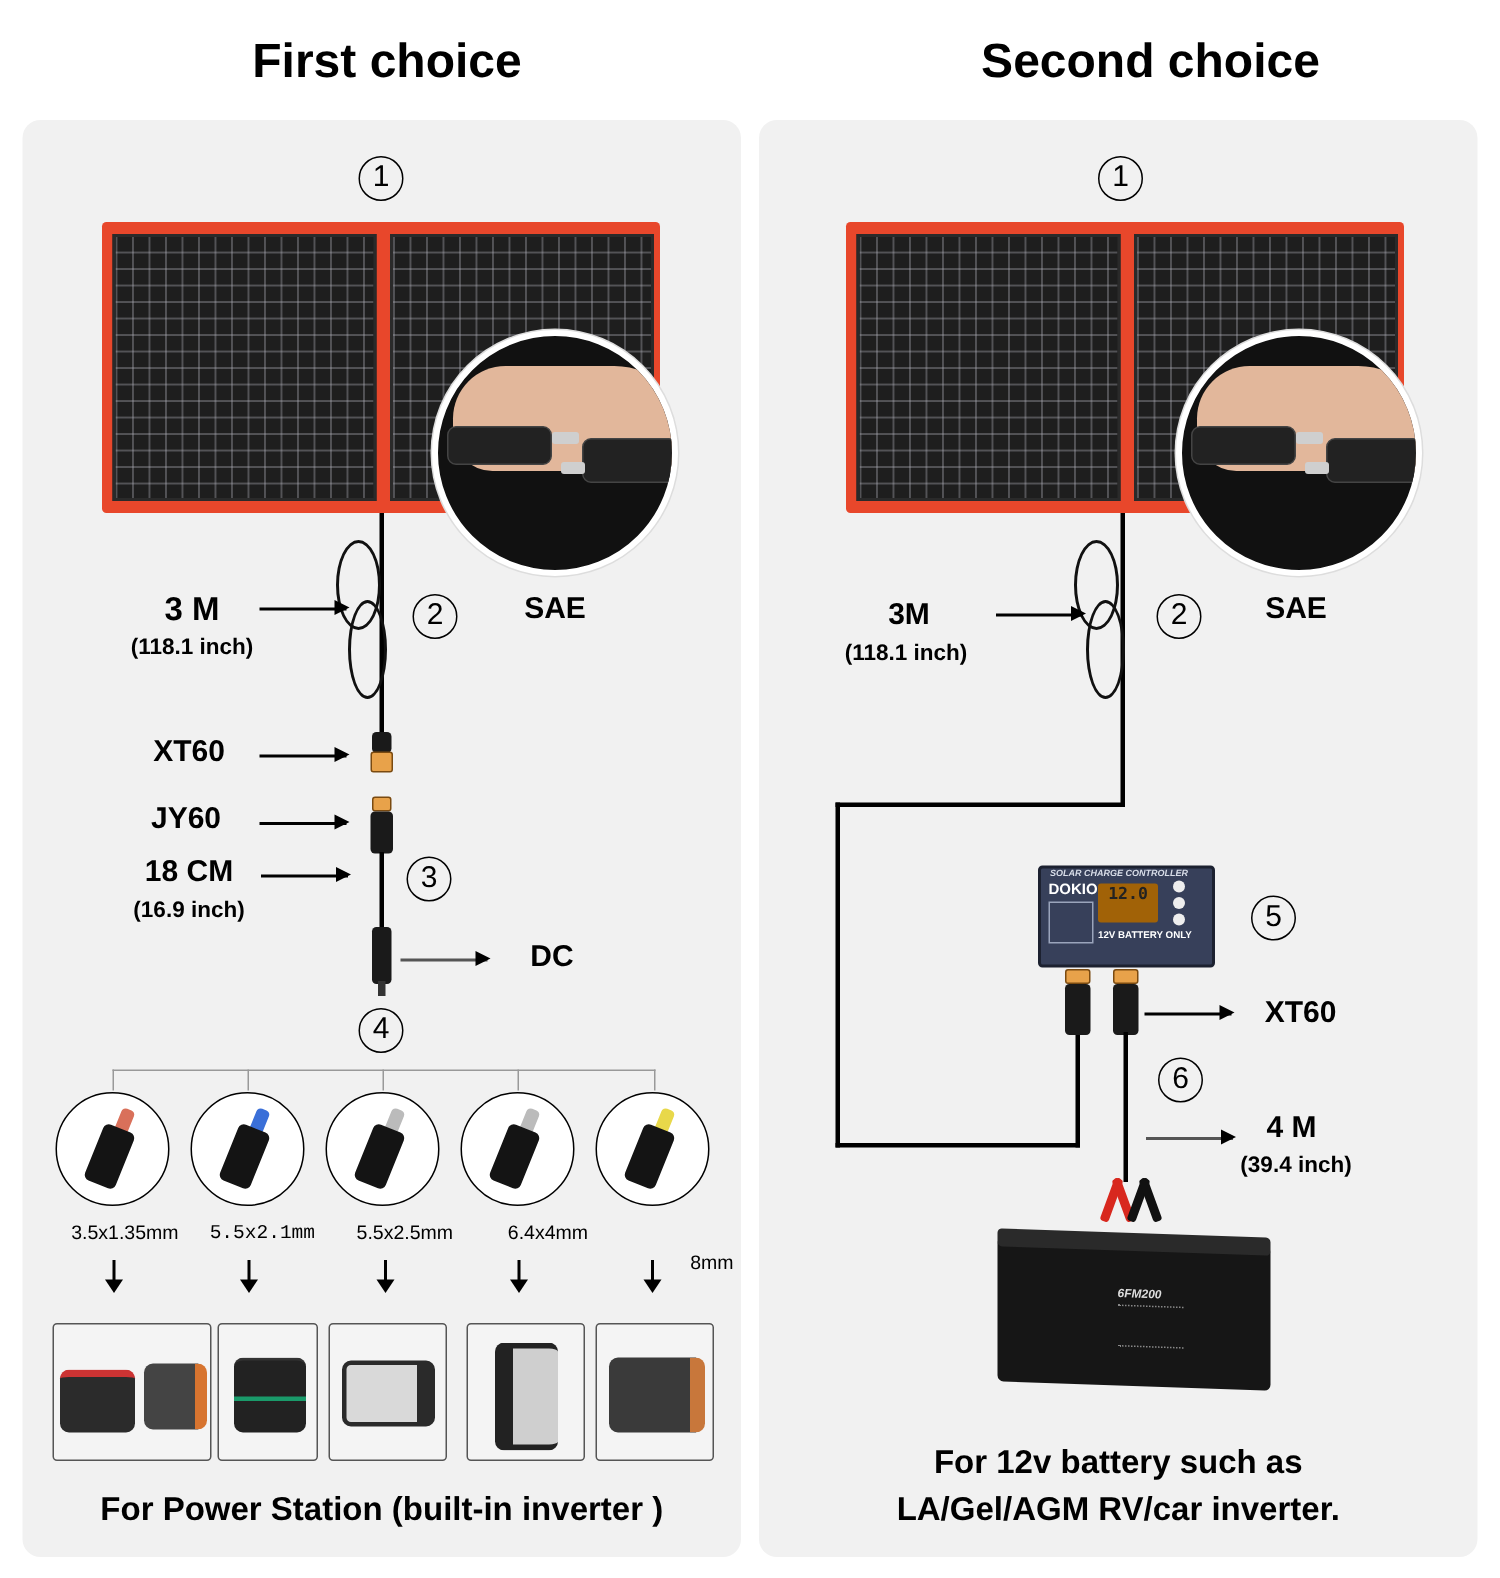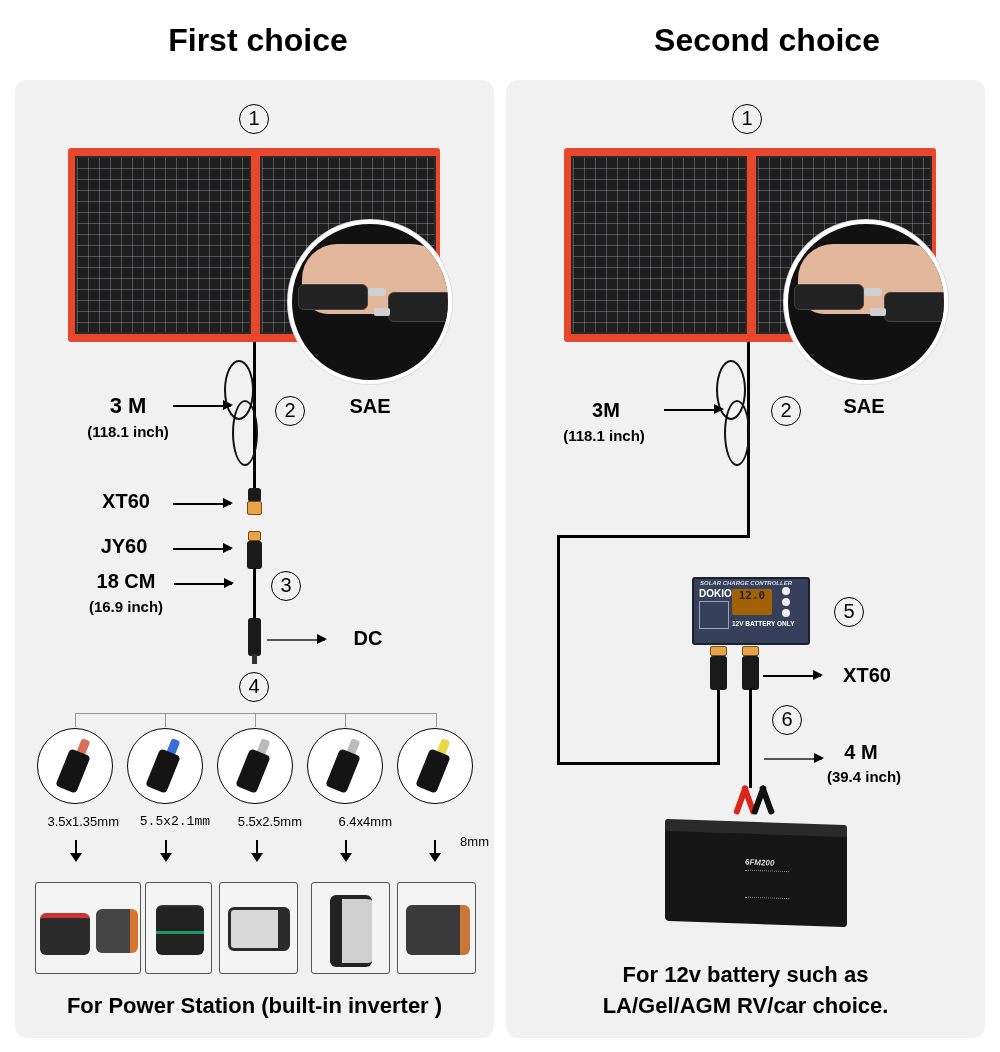--- a/index.html
+++ b/index.html
@@ -219,13 +219,13 @@
 <div class="clip" style="left:756px; top:785px; background:#111; transform:rotate(20deg);"></div>
 <div class="clip" style="left:764px; top:785px; background:#111; transform:rotate(-20deg);"></div>
 
 <div class="battery">
   <div class="battery-top"></div>
   <div class="abs" style="left:80px; top:30px; font-size:8px; color:#ddd; font-style:italic; font-weight:bold;">6FM200</div>
   <div class="abs" style="left:80px; top:42px; width:44px; height:28px; border-top:1px dotted #888; border-bottom:1px dotted #888;"></div>
 </div>
 
 <div class="caption" style="left:506px; top:962px; width:479px;">For 12v battery such as</div>
-<div class="caption" style="left:506px; top:993px; width:479px;">LA/Gel/AGM RV/car choice.</div>
+<div class="caption" style="left:506px; top:993px; width:479px;">LA/Gel/AGM RV/car inverter.</div>
 
 </body></html>

